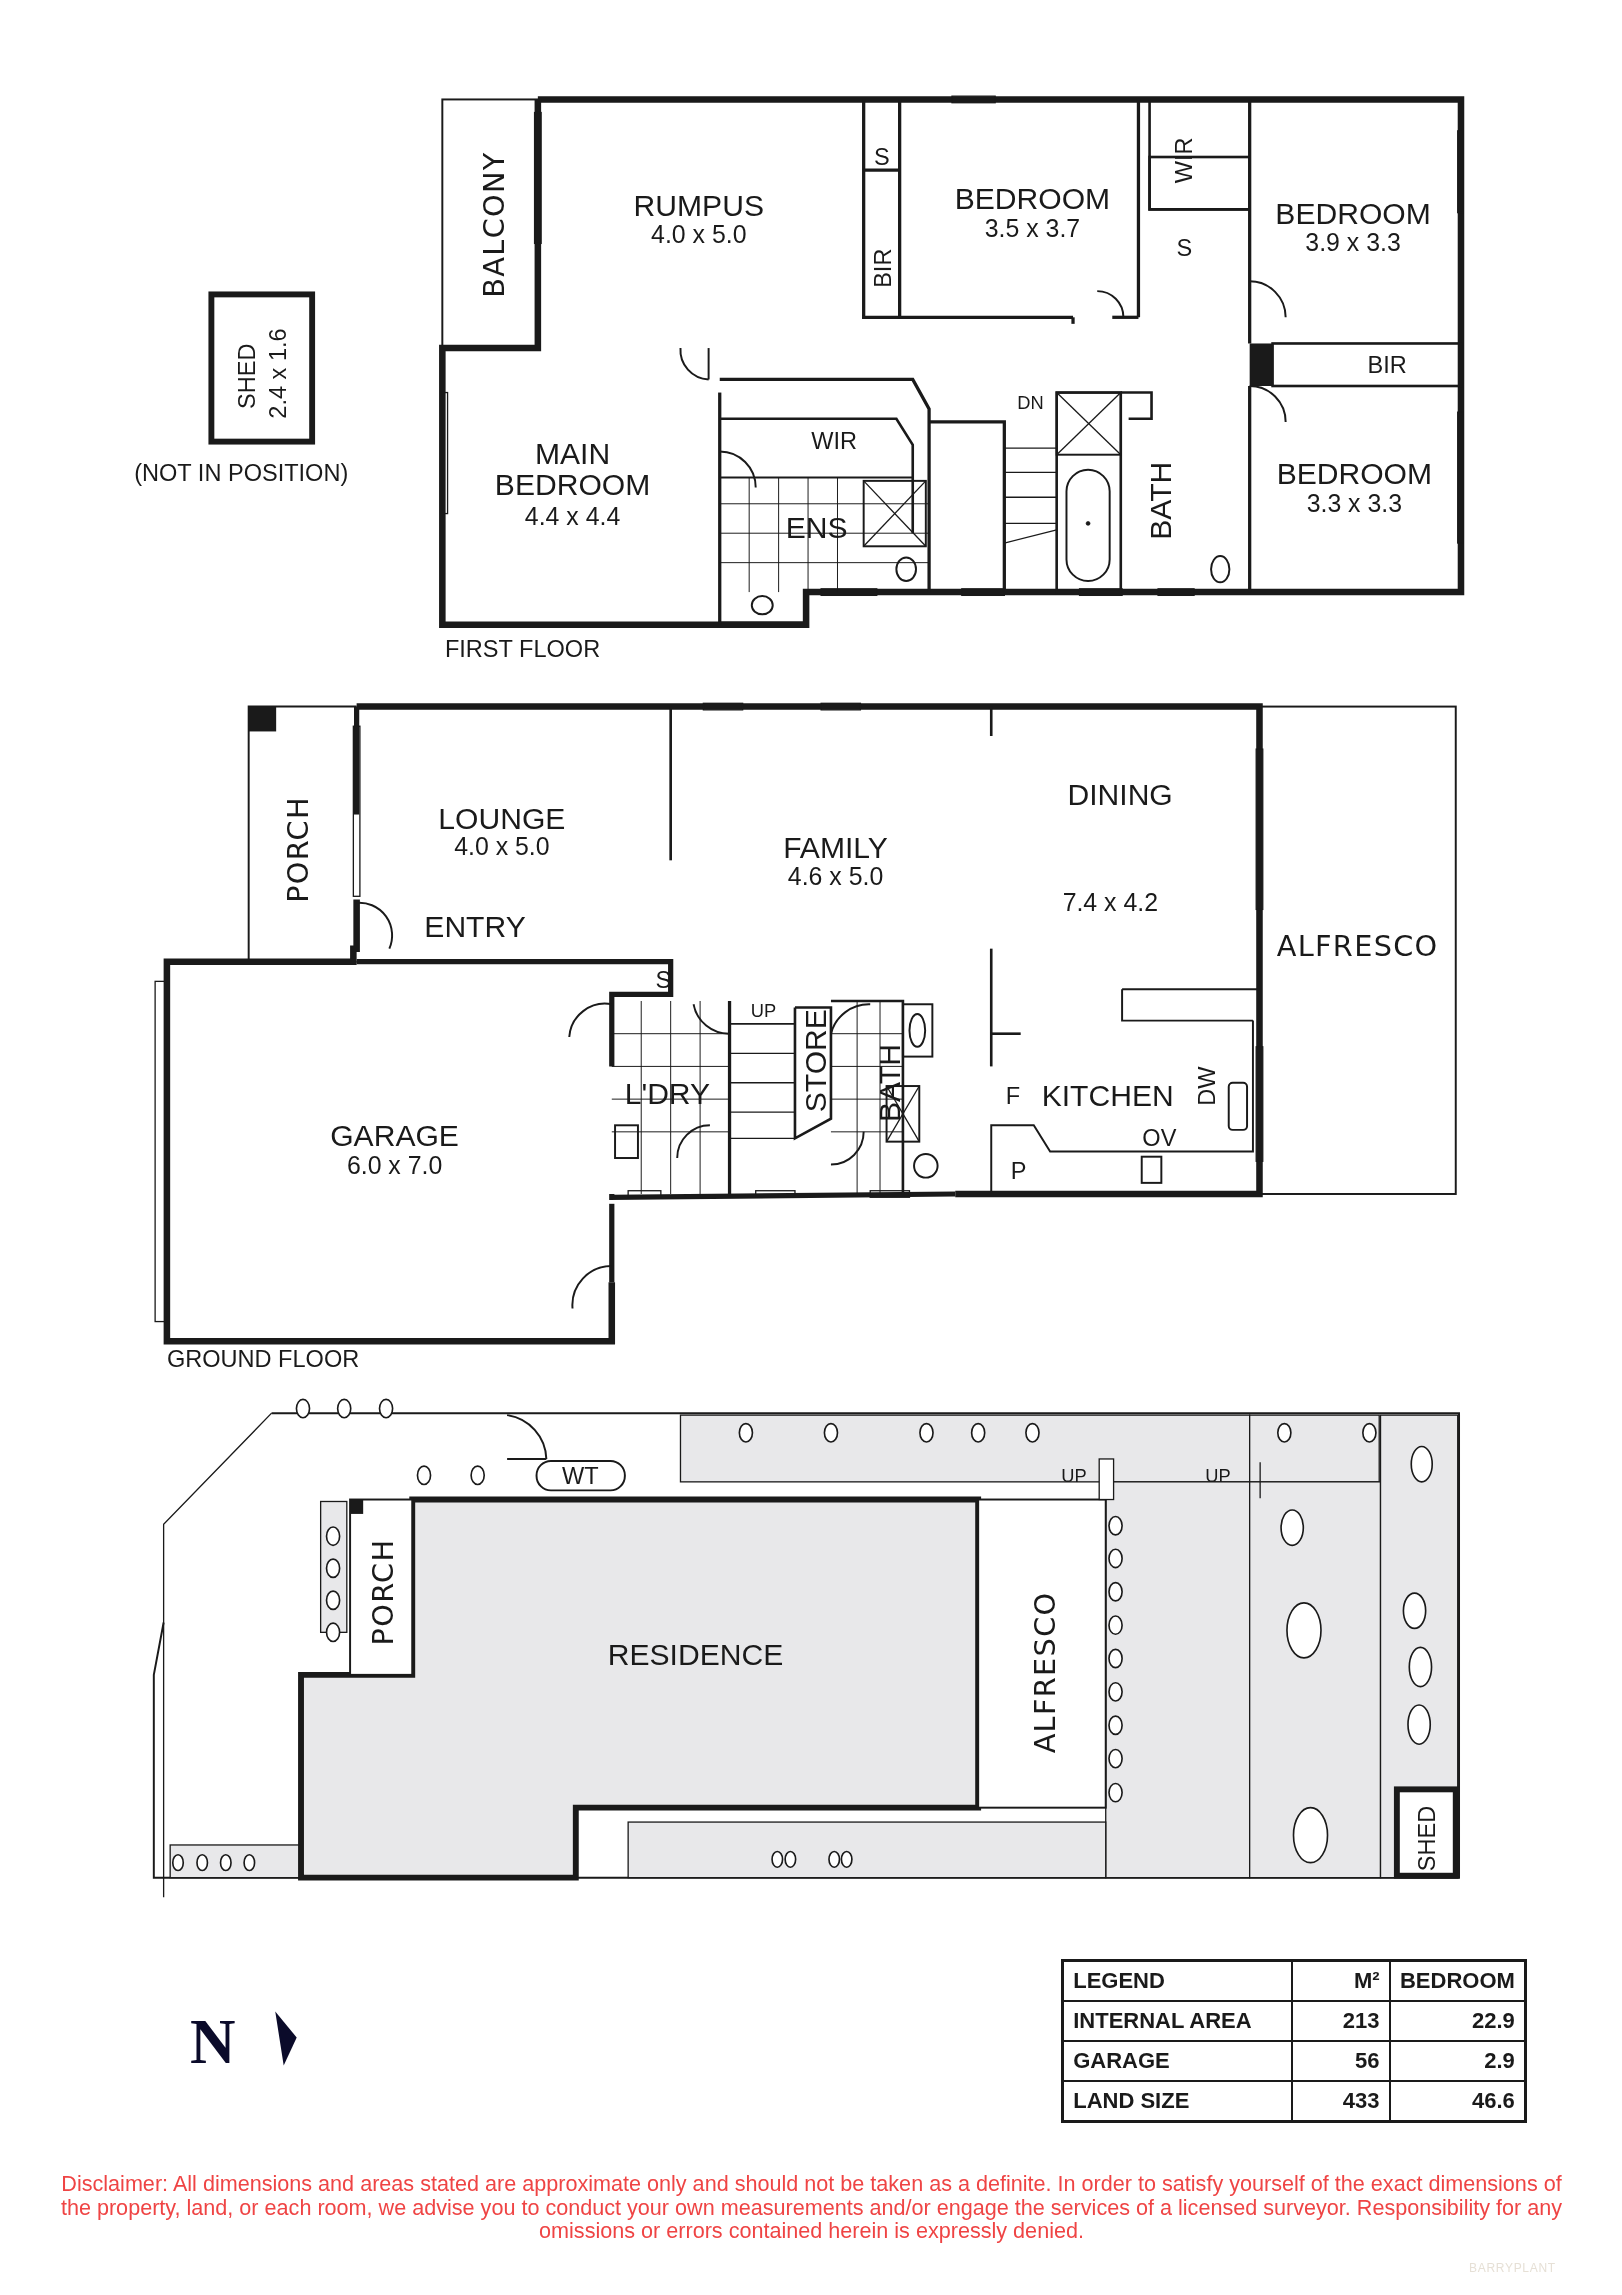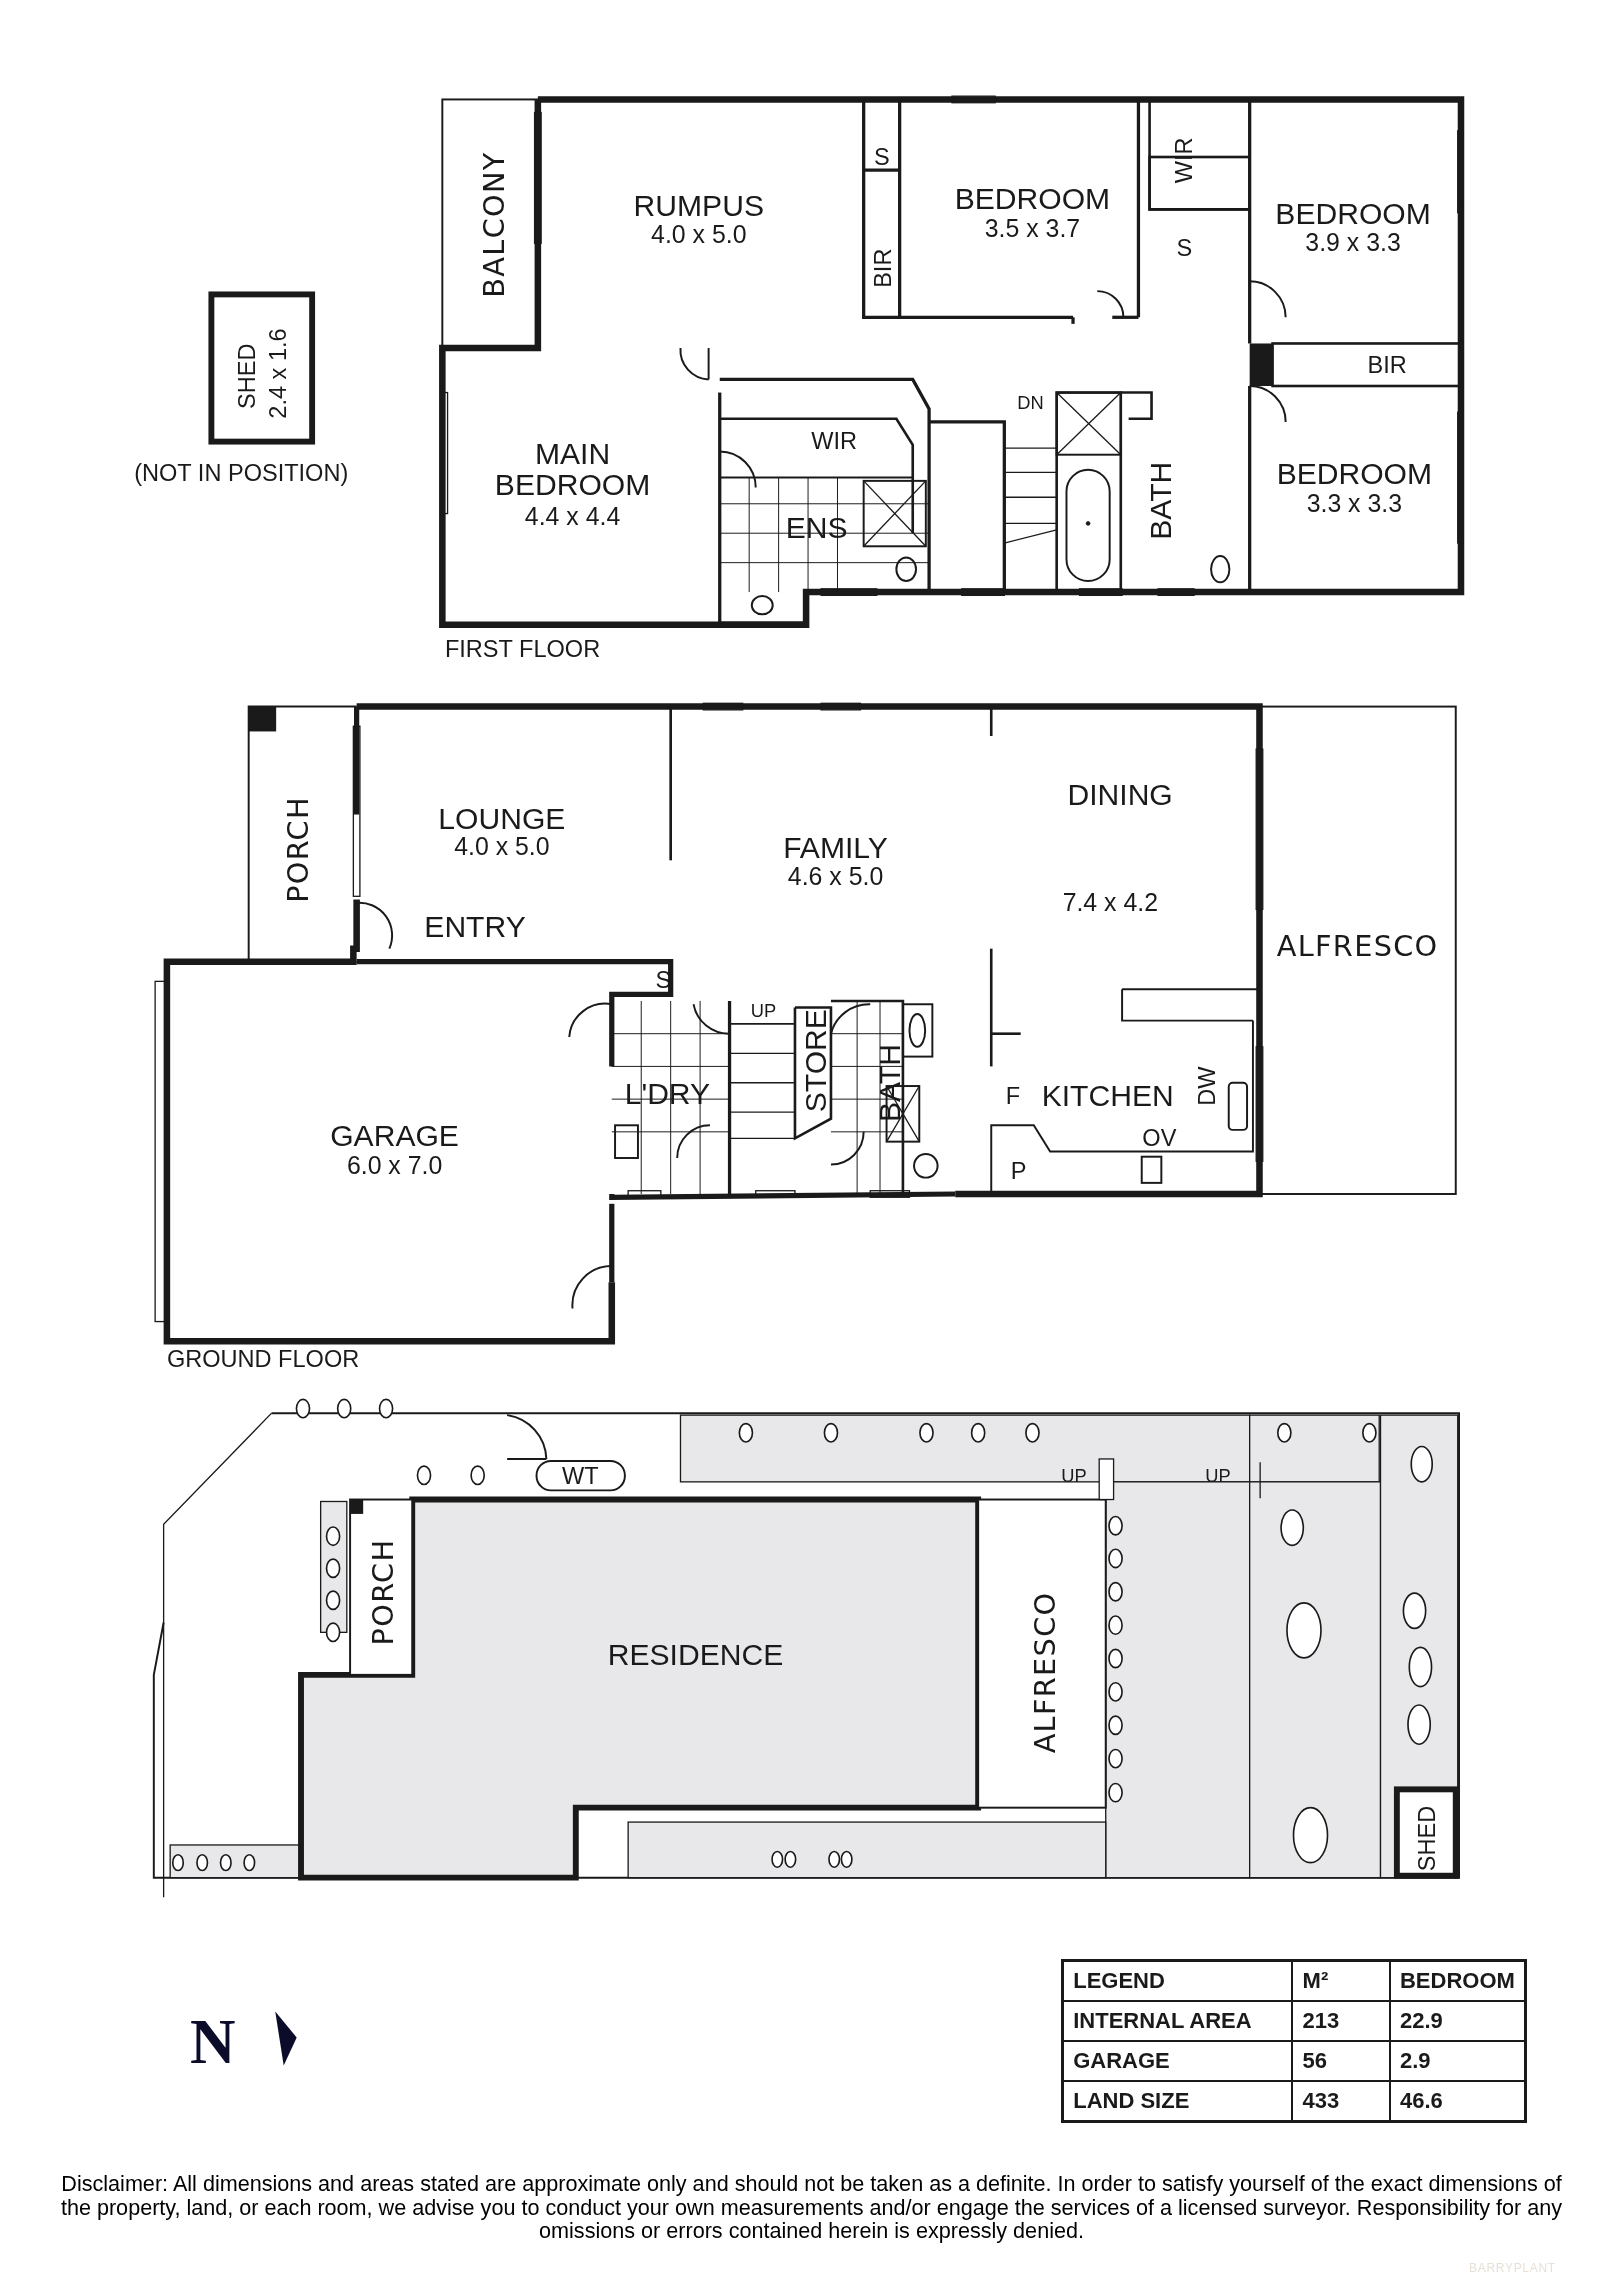--- a/index.html
+++ b/index.html
@@ -9,29 +9,29 @@
   .lbl { font-family: "Liberation Sans", sans-serif; fill: #1a1a1a; }
   .room { font-size: 46px; }
   .dim { font-size: 38px; }
   .small { font-size: 36px; }
   .floor-label { font-size: 36px; }
   .wide { font-family: "DejaVu Sans", sans-serif; font-size: 44px; letter-spacing: 2px; }
   .legend { position: absolute; left: 1061px; top: 1959px; border-collapse: collapse;
             border: 3.3px solid #1a1a1a; font-family: "Liberation Sans", sans-serif; }
   .legend td, .legend th { border: 2px solid #1a1a1a; height: 38px; font-size: 22px; padding: 0 9.2px; font-weight: bold; }
   .legend th { font-weight: bold; text-align: left; }
-  .legend th.c, .legend td.c { text-align: left; }
+  .legend th.c, .legend td.c { text-align: right; }
   .legend .col1 { width: 209px; }
   .legend .col2 { width: 77px; }
   .legend .col3 { width: 99px; }
   .north { position: absolute; left: 190px; top: 2006px; font-family: "Liberation Serif", serif;
            font-weight: bold; font-size: 63px; color: #0b0b2a; }
   .north-arrow { position: absolute; left: 272px; top: 2008px; }
   .disclaimer { position: absolute; left: 59px; top: 2172px; width: 1505px; text-align: center;
-                font-size: 21.6px; line-height: 23.6px; color: #000000; }
+                font-size: 21.6px; line-height: 23.6px; color: #ef4444; }
   .watermark { position: absolute; left: 1469px; top: 2261px; font-size: 12px; color: #e6e0d6; letter-spacing: 0.7px; }
 </style>
 </head>
 <body>
 
 <svg class="plan" width="1622" height="2159" viewBox="0 0 2479 3300" xmlns="http://www.w3.org/2000/svg">
 
   <g>
     <rect x="323" y="450" width="154" height="225" fill="none" stroke="#1a1a1a" stroke-width="9"></rect>
     <text class="lbl small" transform="translate(390,625) rotate(-90)">SHED</text>

